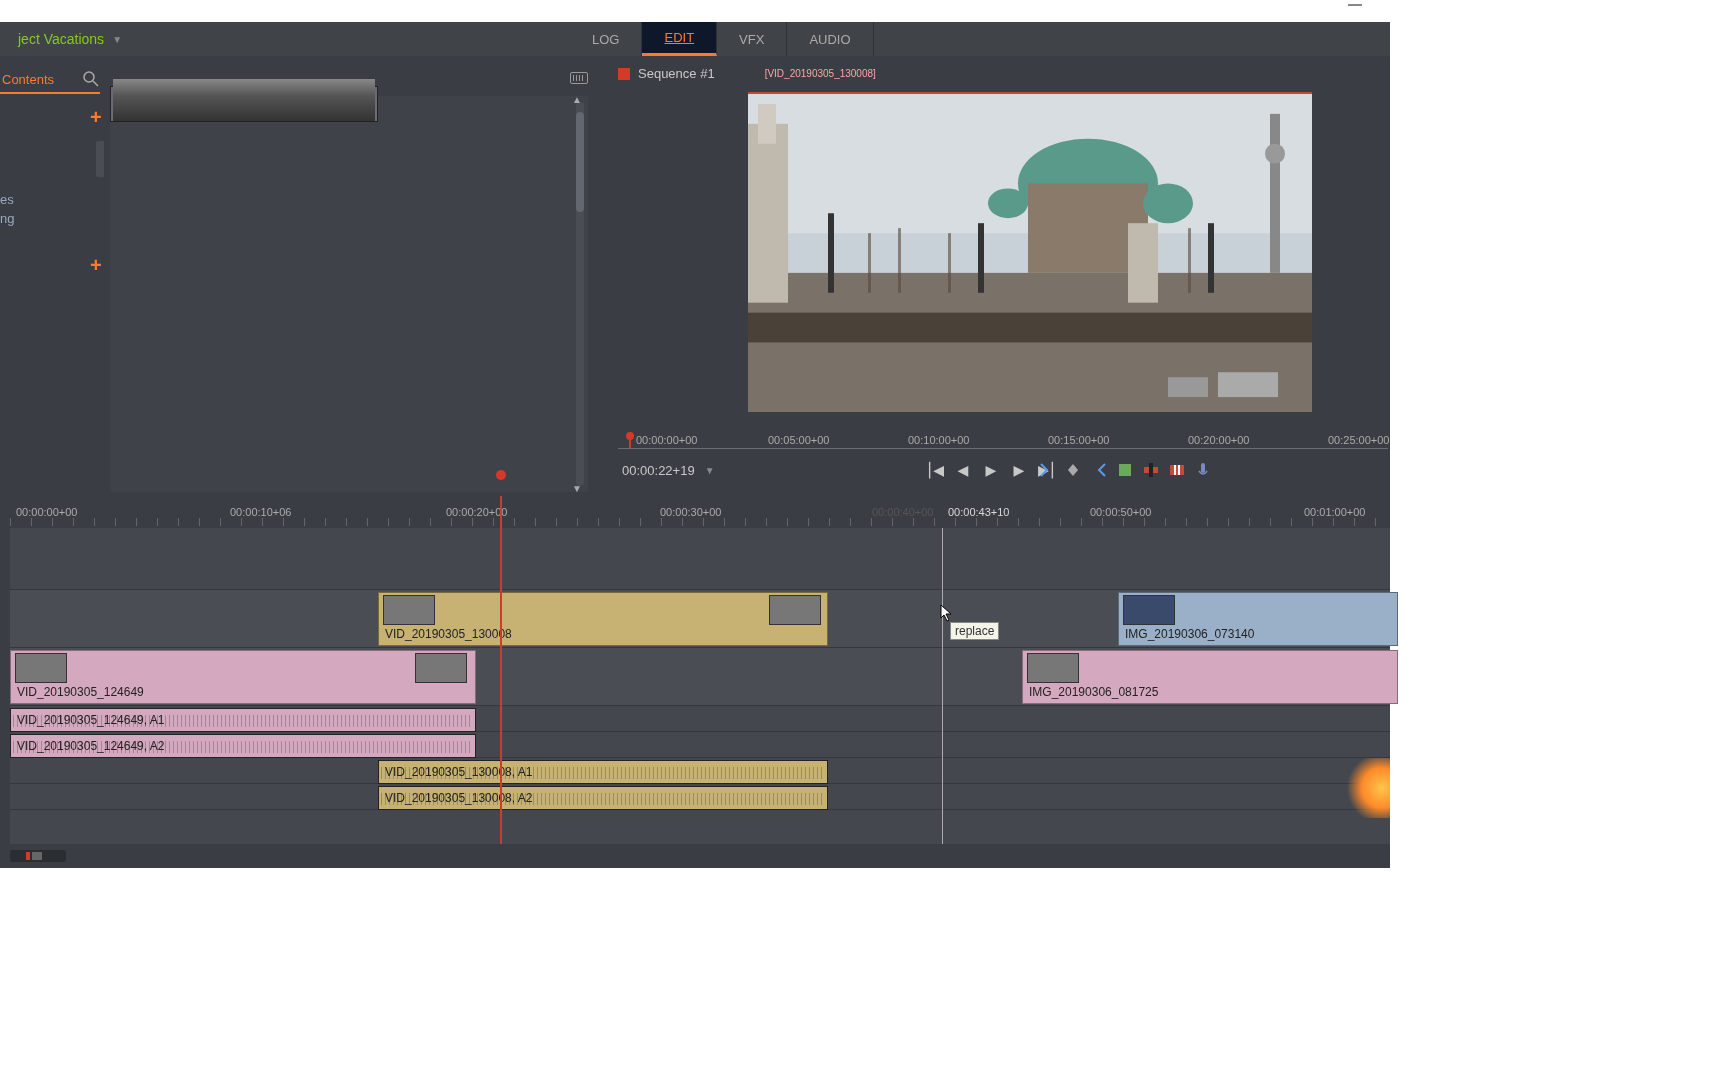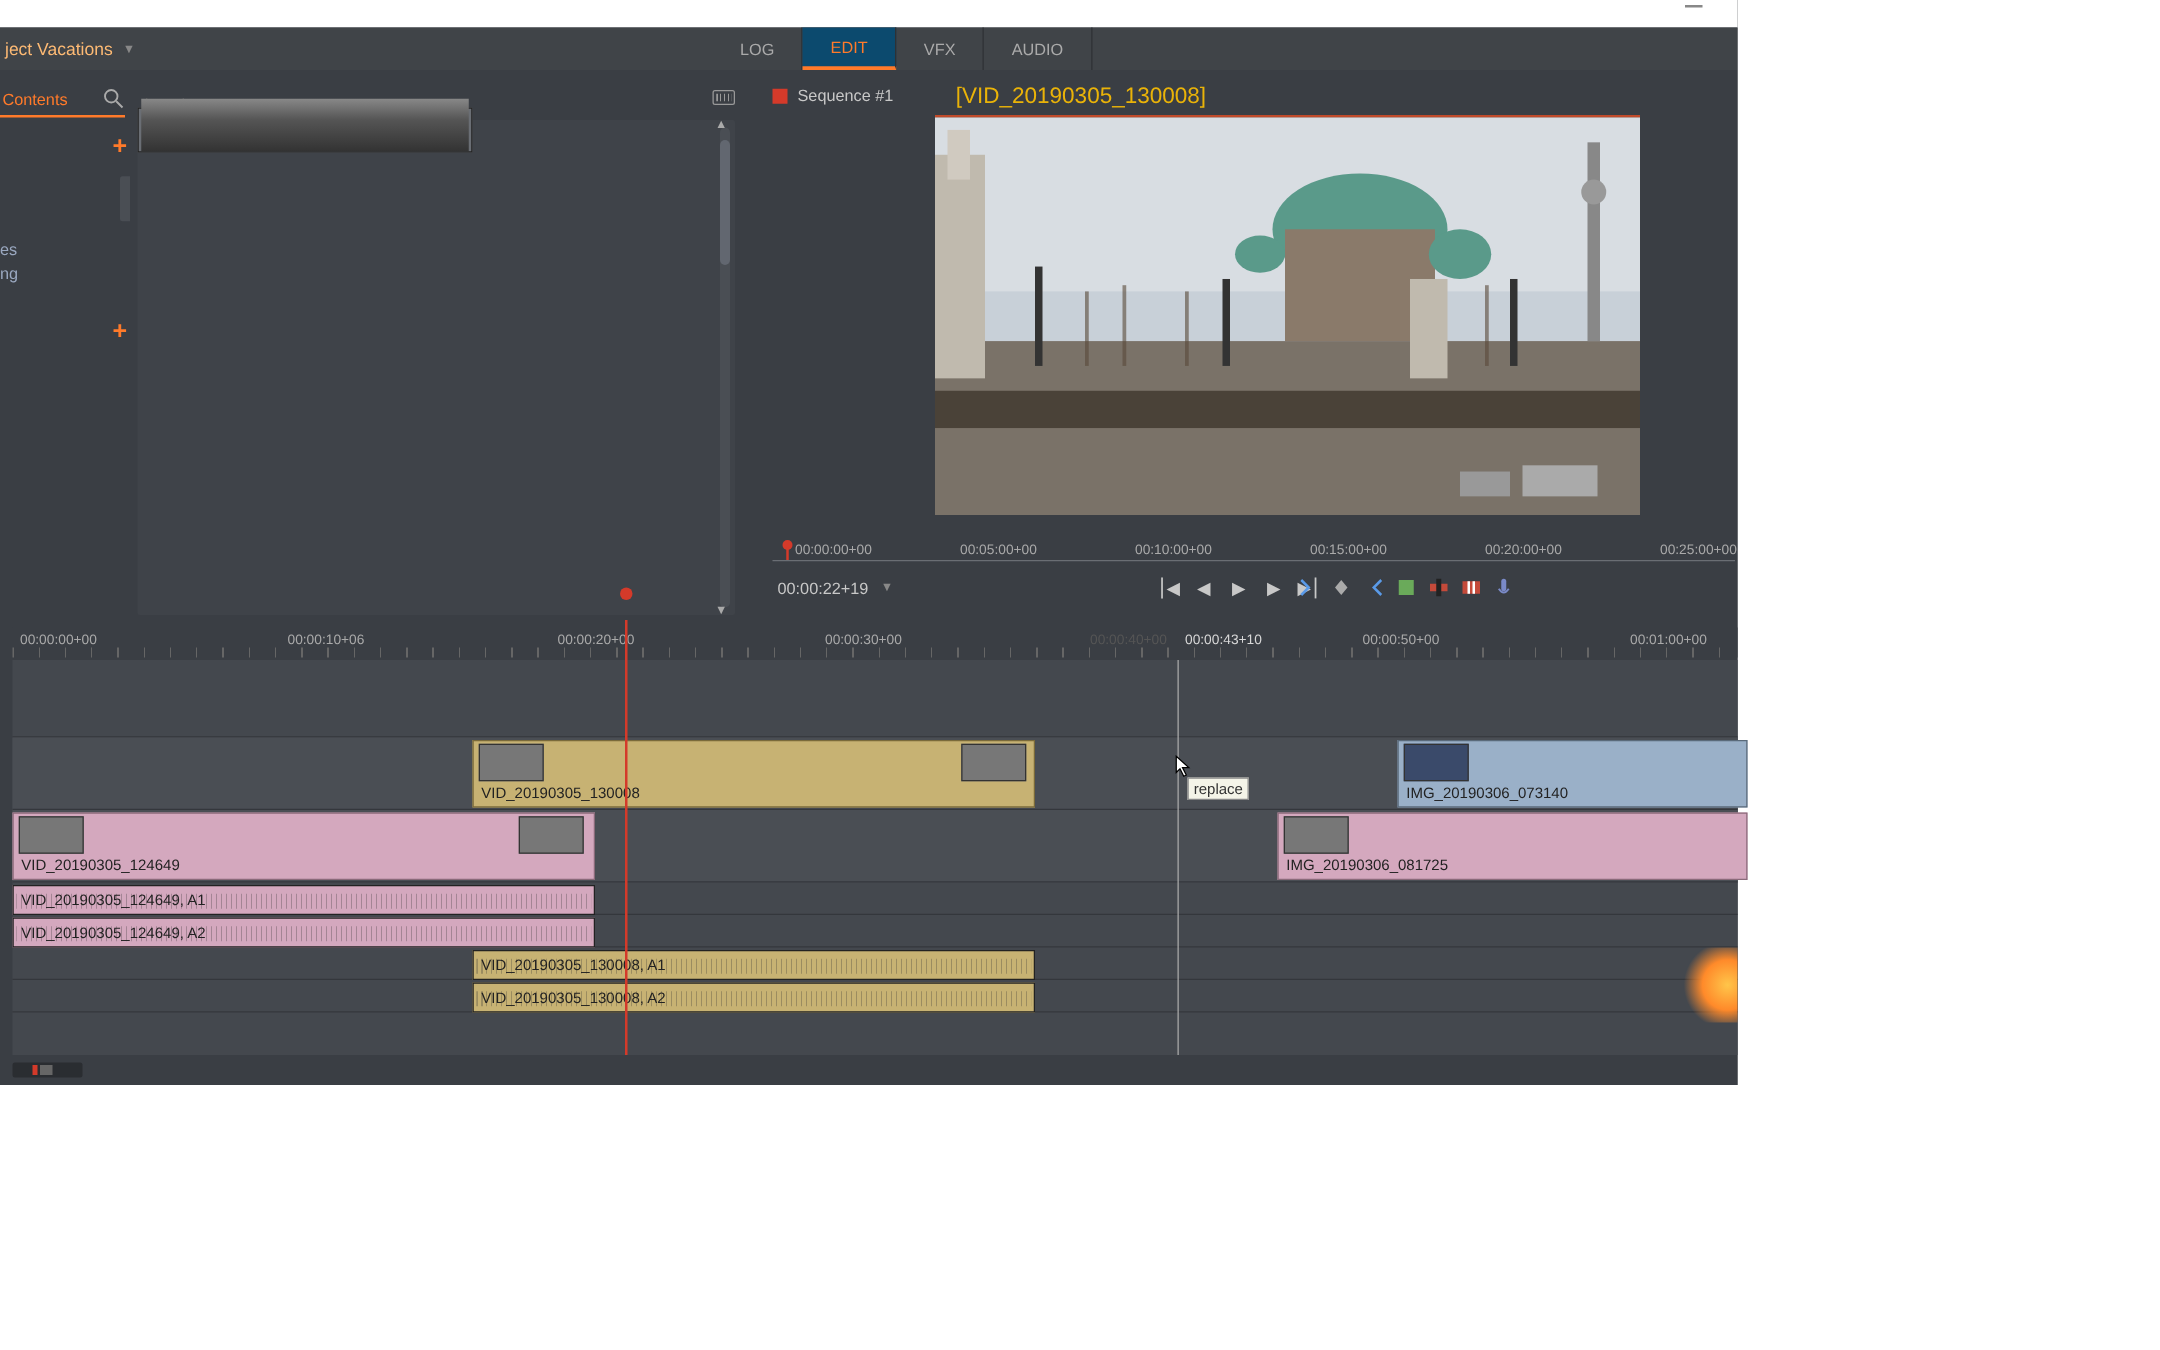--- a/index.html
+++ b/index.html
@@ -4,26 +4,26 @@
 <style>
 * { margin: 0; padding: 0; box-sizing: border-box; font-family: Arial, sans-serif; }
 body { background: #ffffff; width: 1728px; height: 1080px; overflow: hidden; position: relative; }
 
 .app { position: absolute; top: 0; left: 0; width: 1390px; height: 868px; background: #3a3e44; }
 .white-bar { position: absolute; top: 0; left: 0; right: 0; height: 22px; background: #ffffff; }
 .win-btn { position: absolute; top: 4px; width: 14px; height: 2px; background: #888; }
 .win-btn.min { left: 1348px; }
 
 .titlebar { position: absolute; top: 22px; left: 0; right: 0; height: 34px; background: #404448; display: flex; align-items: center; }
-.project-title { color: #fdba74; font-size: 14px; padding-left: 4px; }
+.project-title { color: #84cc16; font-size: 14px; padding-left: 18px; }
 .title-arrow { color: #888; margin-left: 8px; font-size: 10px; }
 
 .mode-tabs { position: absolute; left: 570px; top: 0; height: 34px; display: flex; }
 .mode-tab { padding: 0 22px; height: 34px; display: flex; align-items: center; color: #aaa; font-size: 13px; cursor: pointer; border-right: 1px solid #2e3135; }
-.mode-tab.active { color: #ff7a2a; background: #0c4a6e; border-bottom: 3px solid #ff7a2a; }
+.mode-tab.active { color: #ff7a2a; background: #0f172a; border-bottom: 3px solid #ff7a2a; text-decoration: underline; }
 
 
 .left-panel { position: absolute; top: 56px; left: 0; width: 598px; height: 440px; background: #3a3e44; }
 .contents-bar { position: absolute; top: 10px; left: 0; width: 100px; height: 28px; display: flex; align-items: center; border-bottom: 2px solid #ff7a2a; }
 .contents-label { color: #ff7a2a; font-size: 13px; padding-left: 2px; }
 .search-ico { position: absolute; top: 14px; left: 82px; width: 18px; height: 18px; }
 .nav-arrows { position: absolute; top: 14px; left: 112px; display: flex; gap: 8px; }
 .nav-arrow { color: #666; font-size: 16px; cursor: pointer; }
 .keyboard-icon { position: absolute; top: 16px; left: 570px; width: 18px; height: 12px; border: 1px solid #999; border-radius: 2px; }
 .keyboard-icon::before { content:""; position:absolute; left:2px; right:2px; top:2px; bottom:2px; background: repeating-linear-gradient(90deg,#999 0 1px, transparent 1px 3px); }
@@ -53,21 +53,21 @@
 .bin-thumb { position: absolute; top: 22px; left: 2px; right: 2px; bottom: 2px; background: #000; }
 .bin-thumb.first { top: -8px; height: 42px; background: linear-gradient(#888 0%, #555 40%, #333 100%); }
 
 .seq2-thumb { position:absolute; top:24px; left:2px; right:2px; bottom:4px; }
 
 
 .viewer-panel { position: absolute; top: 56px; left: 608px; width: 782px; height: 440px; background: #3a3e44; }
 .viewer-header { position: absolute; top: 10px; left: 10px; display: flex; align-items: center; gap: 8px; }
 .viewer-bookmark { width: 12px; height: 12px; background: #d43a2a; }
 .viewer-seq { color: #c8c8c8; font-size: 13px; }
-.viewer-clip { color: #eab308; font-size: 18px; padding-left: 42px; }
+.viewer-clip { color: #fca5a5; font-size: 10px; padding-left: 42px; }
 
 .viewer-frame { position: absolute; top: 36px; left: 140px; width: 564px; height: 320px; background: #888; border-top: 2px solid #c04a2a; }
 
 .viewer-ruler { position: absolute; top: 372px; left: 10px; right: 2px; height: 24px; background: #3a3e44; display: flex; align-items: center; }
 .ruler-play { position:absolute; left:6px; top:4px; width:12px; height:16px; }
 .ruler-label { position: absolute; color: #aaa; font-size: 11px; }
 .viewer-line { position:absolute; top:392px; left:10px; right:2px; height:0px; border-top:1px solid #6a6e74; }
 
 .viewer-controls { position: absolute; top: 400px; left: 10px; right: 2px; height: 28px; display: flex; align-items: center; text-align: right; }
 .tc-display { color: #c8c8c8; font-size: 13px; margin-left: 4px; }

